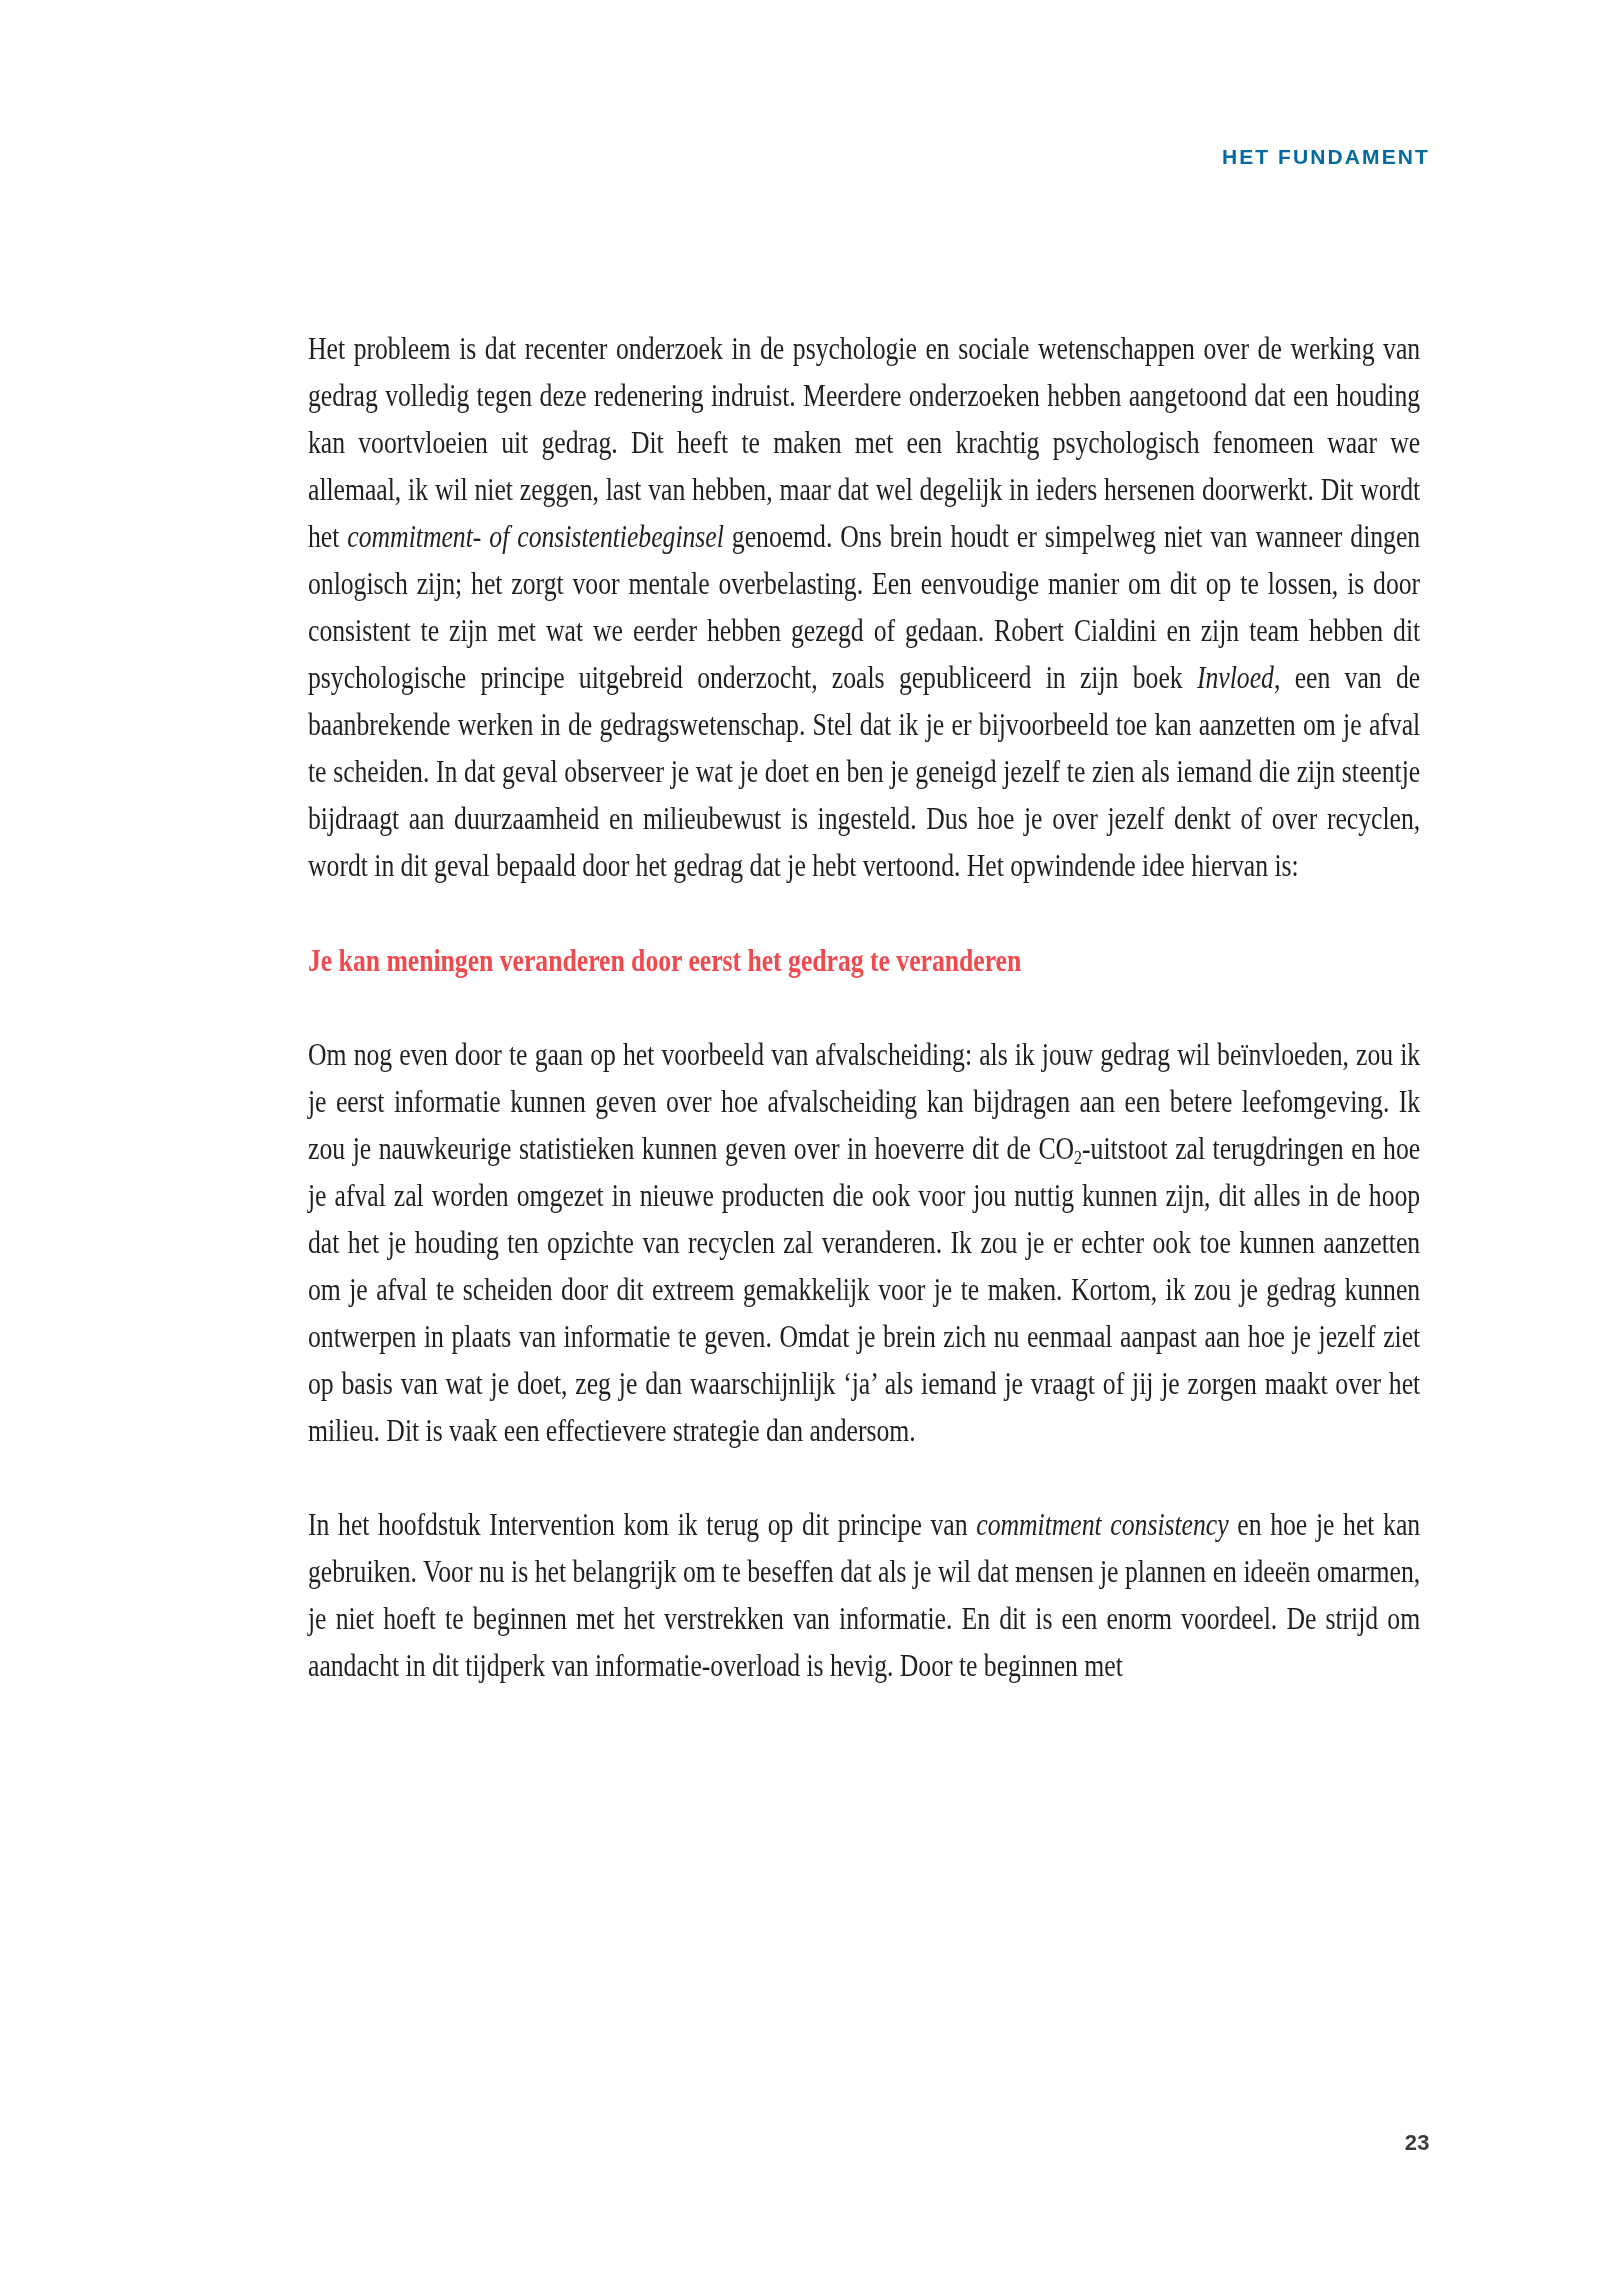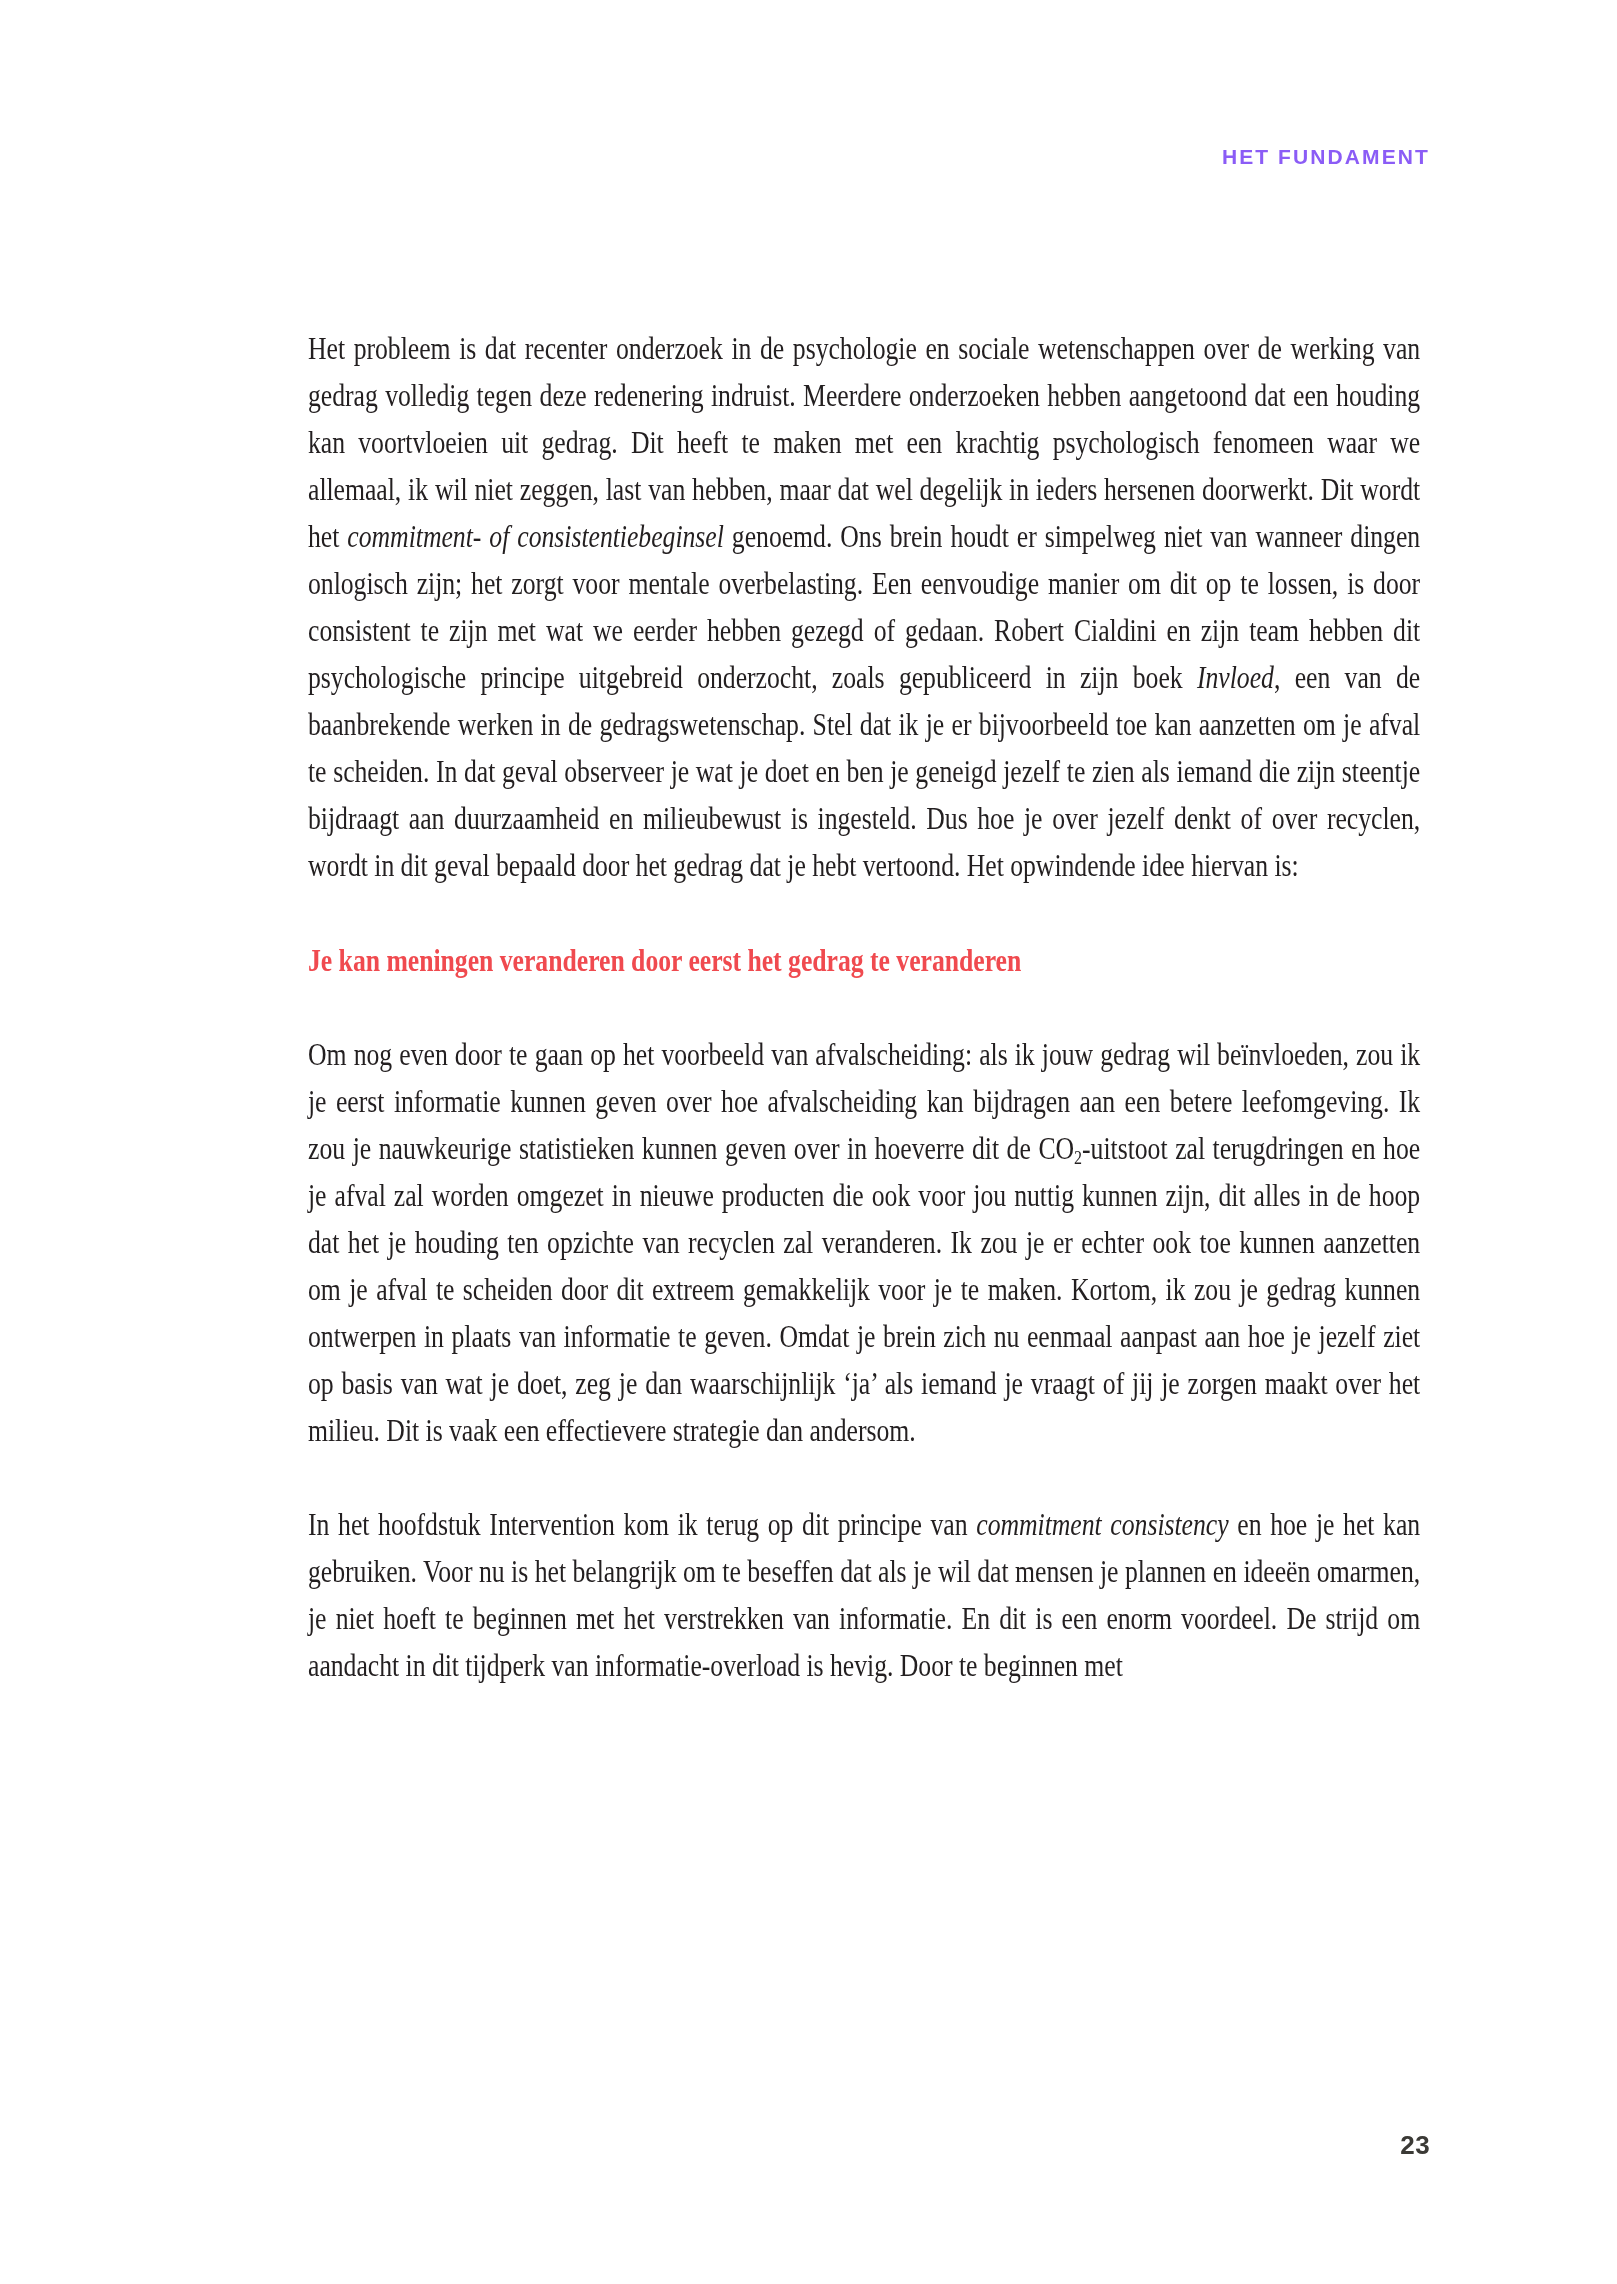--- a/index.html
+++ b/index.html
@@ -20,21 +20,21 @@
 
   
   .running-head {
     position: absolute;
     top: 145px;
     right: 188px;
     font-family: "Liberation Sans", "DejaVu Sans", sans-serif;
     font-weight: bold;
     font-size: 21px;
     letter-spacing: 2.1px;
-    color: #8b5cf6;
+    color: #0369a1;
     text-transform: uppercase;
     white-space: nowrap;
   }
 
   
   .column {
     position: absolute;
     left: 308px;
     top: 325px;
     width: 1112px;
@@ -85,21 +85,21 @@
     letter-spacing: -0.04px;
   }
 
   
   .folio {
     position: absolute;
     right: 188px;
     top: 2130px;
     font-family: "Liberation Sans", "DejaVu Sans", sans-serif;
     font-weight: bold;
-    font-size: 26px;
+    font-size: 22px;
     color: #3b3a36;
     letter-spacing: 0.4px;
   }
 </style>
 </head>
 <body>
 
 <div class="page">
 
   <div class="running-head">HET FUNDAMENT</div>

